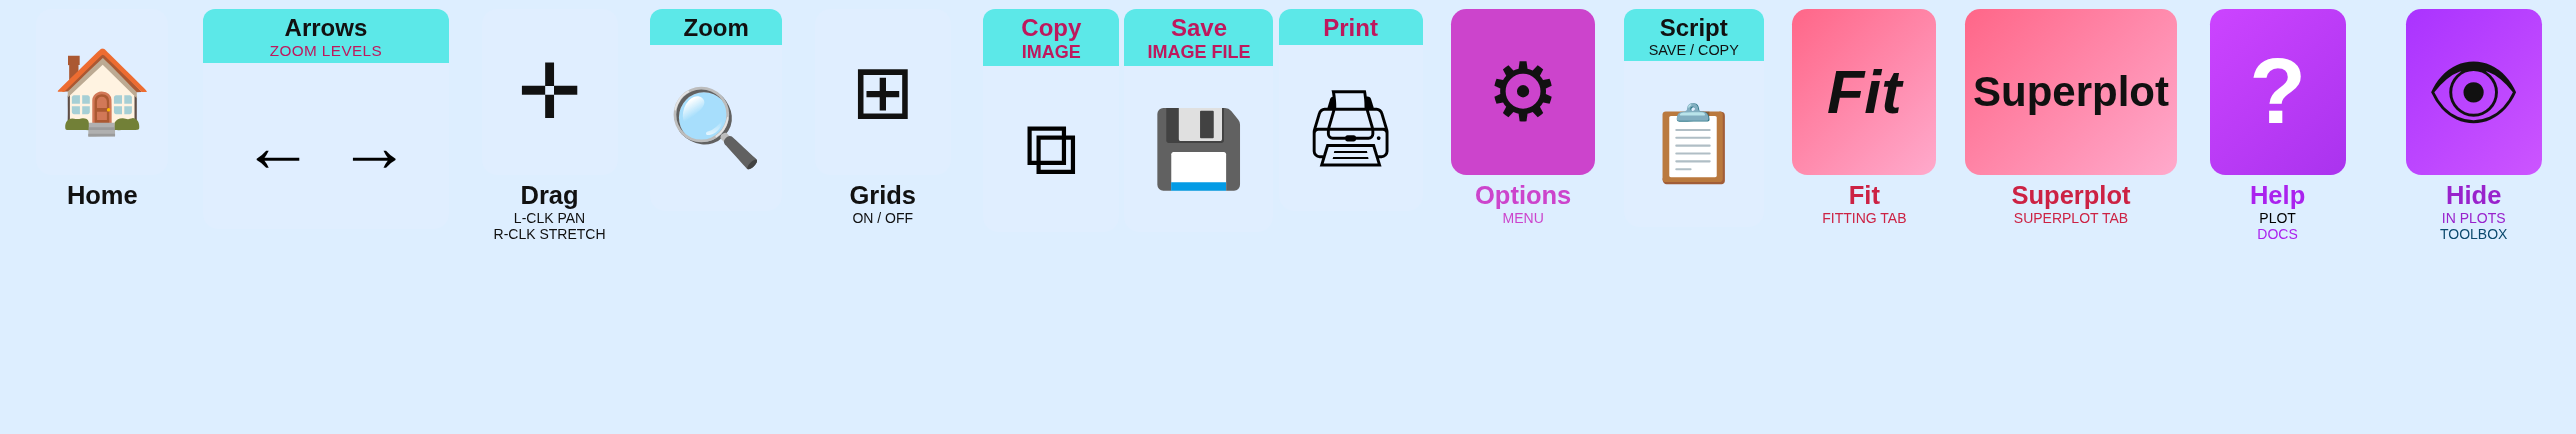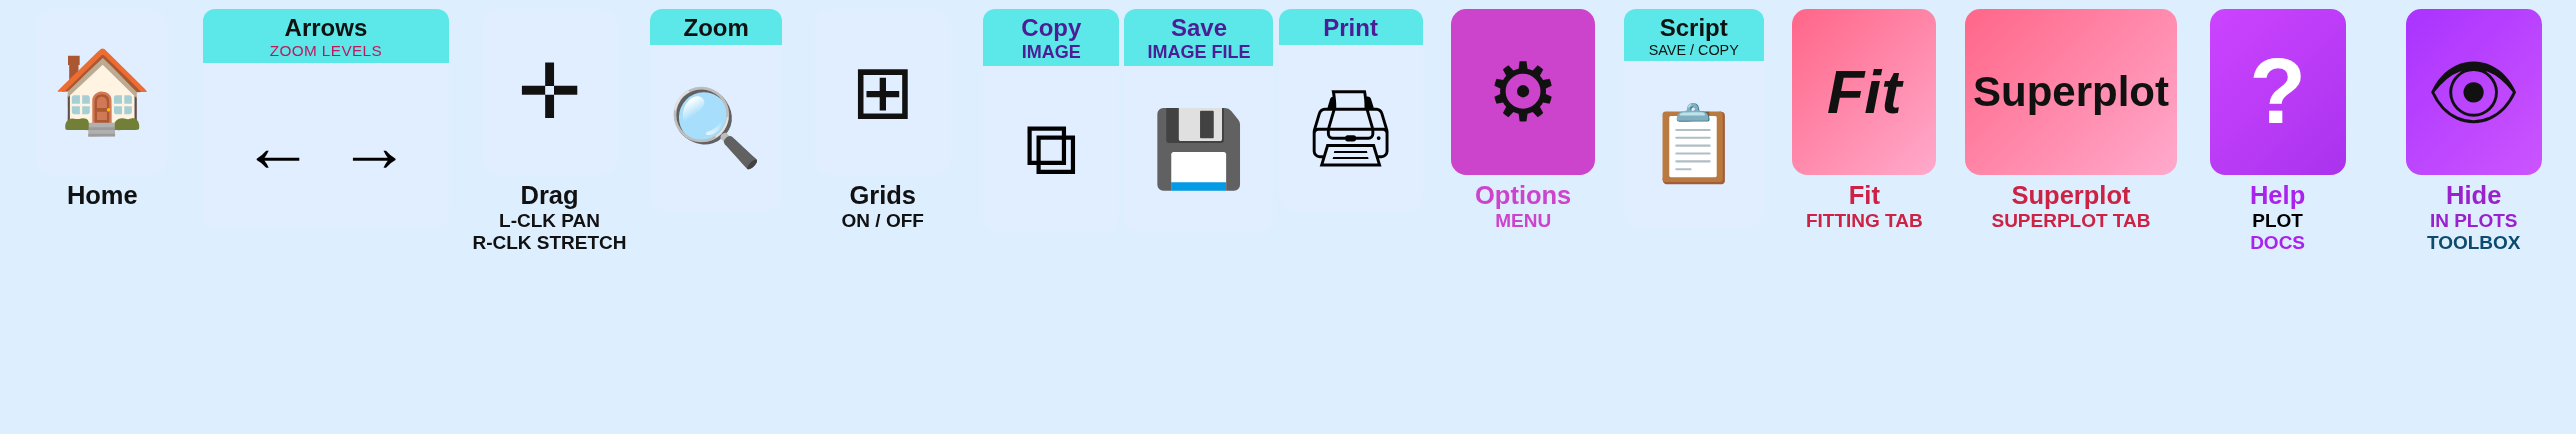--- a/index.html
+++ b/index.html
@@ -79,22 +79,22 @@
     .btn-label {
       text-align: center;
       padding-top: 6.8px;
       font-size: 25.5px;
       font-weight: bold;
       color: #111;
       white-space: nowrap;
     }
     .btn-label .sub {
       display: block;
-      font-size: 19px;
-      font-weight: bold;
+      font-size: 14px;
+      font-weight: normal;
       text-transform: uppercase;
       color: #111;
     }
 
     
     .btn-options .btn-icon {
       background: #cc44cc;
     }
     .btn-options .btn-label {
       color: #cc44cc;
@@ -162,21 +162,21 @@
       display: flex;
       flex-direction: column;
       align-items: center;
     }
     .csp-col-label {
       background: #5ce8e8;
       border-radius: 12px 12px 0 0;
       padding: 5.1px 12px 3.4px;
       font-size: 24px;
       font-weight: bold;
-      color: #4c1d95;
+      color: #be185d;
       text-align: center;
       white-space: nowrap;
       width: 100%;
     }
     .csp-col-label .sub {
       display: block;
       font-size: 18px;
       font-weight: bold;
       text-transform: uppercase;
     }

